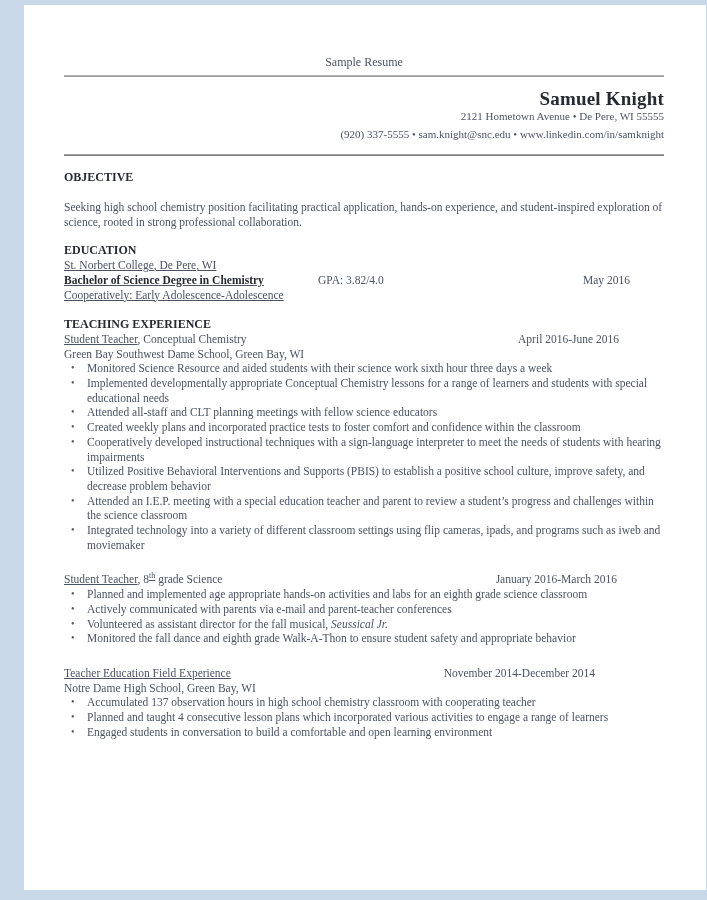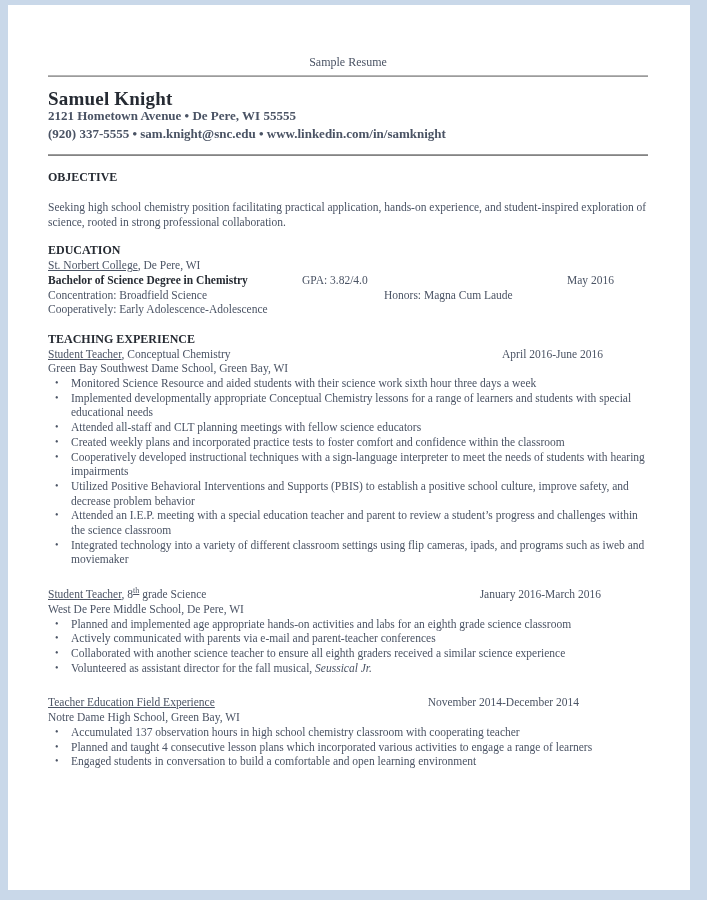--- a/index.html
+++ b/index.html
@@ -9,38 +9,38 @@
   }
   *{box-sizing:border-box;}
   html,body{margin:0;padding:0;}
   body{
     width:707px;height:900px;position:relative;overflow:hidden;
     background:var(--surround);
     font-family:"Liberation Serif","DejaVu Serif",serif;
     color:var(--text);
   }
   .page{
-    position:absolute;left:8px;top:5px;width:682px;height:885px;
+    position:absolute;left:24px;top:5px;width:682px;height:885px;
     background:var(--page-bg);
   }
   .content{padding:50px 42px 0 40px;font-size:11.5px;line-height:14.7px;}
 
   .doc-title{text-align:center;font-size:12px;}
   .rule{border:none;height:2px;margin:5px 0 0 0;
     background:linear-gradient(to bottom,#c2c2c2,var(--rule));}
   .rule.thick{height:2.5px;background:linear-gradient(to bottom,#a9a9a9,#777);}
 
-  .name{margin-top:15px;text-align:left;font-size:19px;font-weight:bold;color:var(--heading);letter-spacing:.2px;}
-  .center-line{text-align:left;font-size:13px;margin-top:3px;font-weight:bold;}
+  .name{margin-top:15px;text-align:right;font-size:19px;font-weight:bold;color:var(--heading);letter-spacing:.2px;}
+  .center-line{text-align:right;font-size:11px;margin-top:3px;}
   .header-rule{margin-top:12px;}
 
   .section-heading{margin-top:14px;font-size:12px;font-weight:bold;color:var(--heading);}
   .para{margin-top:15px;}
 
-  .edu-row{position:relative;}
+  .edu-row{position:relative;text-decoration:underline;}
   .underline{text-decoration:underline;}
   .bold{font-weight:bold;color:var(--heading);}
   .pos-gpa{position:absolute;left:254px;top:0;}
   .pos-honors{position:absolute;left:336px;top:0;}
   .pos-date{position:absolute;top:0;white-space:nowrap;}
   .edu-section{margin-top:14px;}
   .exp-section{margin-top:15px;}
 
   .job{margin-top:0;}
   .job + .job{margin-top:20px;}
@@ -73,24 +73,20 @@
       <div class="section-heading">EDUCATION</div>
       <div class="edu-row">
         <span class="underline">St. Norbert College</span><span>, De Pere, WI</span>
       </div>
       <div class="edu-row">
         <span class="bold">Bachelor of Science Degree in Chemistry</span>
         <span class="pos-gpa">GPA: 3.82/4.0</span>
         <span class="pos-date" style="right:34px;">May 2016</span>
       </div>
       <div class="edu-row">
-        <span>Concentration: Broadfield Science</span>
-        <span class="pos-honors">Honors: Magna Cum Laude</span>
-      </div>
-      <div class="edu-row">
         <span>Cooperatively: Early Adolescence-Adolescence</span>
       </div>
     </div>
 
     <div class="exp-section">
       <div class="section-heading">TEACHING EXPERIENCE</div>
 
       <div class="job">
         <div class="job-header">
           <span class="underline">Student Teacher</span><span>, Conceptual Chemistry</span>
@@ -107,26 +103,25 @@
             <li>Attended an I.E.P. meeting with a special education teacher and parent to review a student’s progress and challenges within the science classroom</li>
             <li>Integrated technology into a variety of different classroom settings using flip cameras, ipads, and programs such as iweb and moviemaker</li>
           </ul>
       </div>
 
       <div class="job">
         <div class="job-header">
           <span class="underline">Student Teacher</span><span>, 8</span><sup>th</sup><span> grade Science</span>
           <span class="pos-date" style="right:47px;">January 2016-March 2016</span>
         </div>
-        <div>West De Pere Middle School, De Pere, WI</div>
         <ul class="bullets">
             <li>Planned and implemented age appropriate hands-on activities and labs for an eighth grade science classroom</li>
             <li>Actively communicated with parents via e-mail and parent-teacher conferences</li>
-            <li>Collaborated with another science teacher to ensure all eighth graders received a similar science experience</li>
             <li><span>Volunteered as assistant director for the fall musical, </span><em>Seussical Jr.</em></li>
+            <li>Monitored the fall dance and eighth grade Walk-A-Thon to ensure student safety and appropriate behavior</li>
           </ul>
       </div>
 
       <div class="job">
         <div class="job-header">
           <span class="underline">Teacher Education Field Experience</span><span></span>
           <span class="pos-date" style="right:69px;">November 2014-December 2014</span>
         </div>
         <div>Notre Dame High School, Green Bay, WI</div>
         <ul class="bullets">

